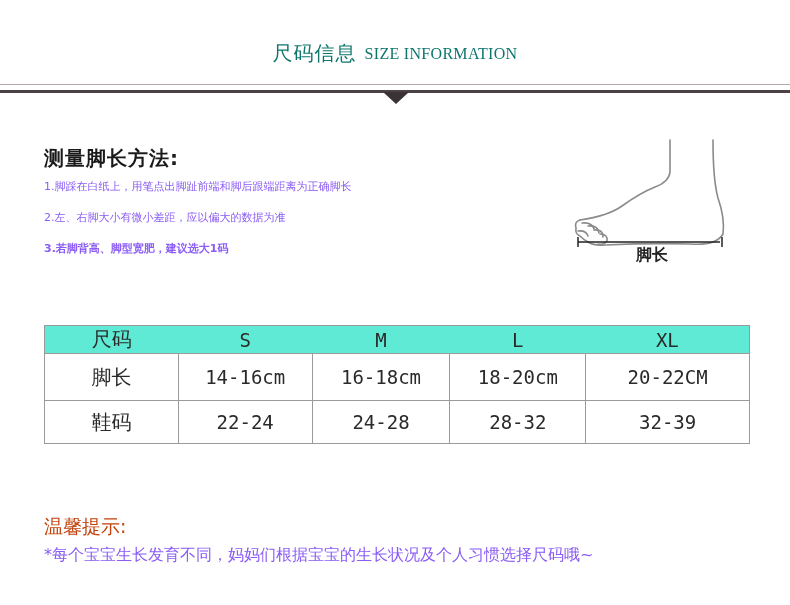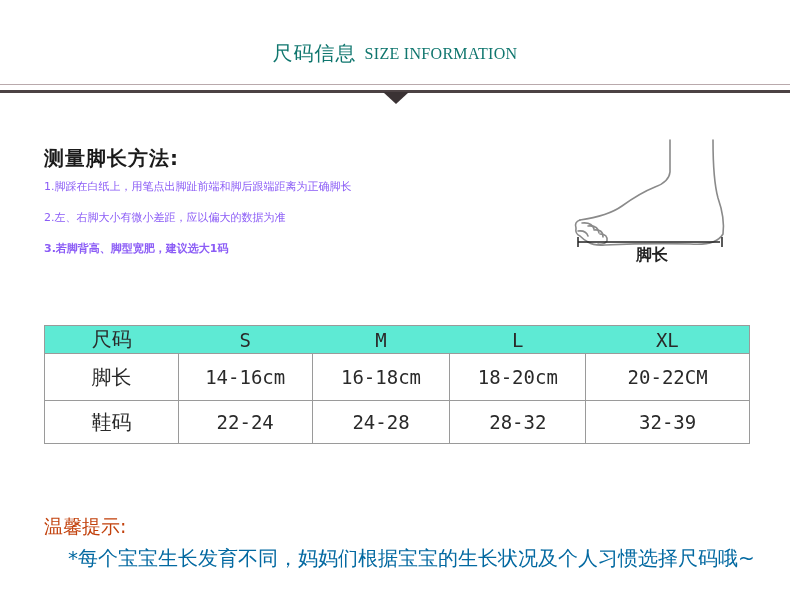--- a/index.html
+++ b/index.html
@@ -26,21 +26,21 @@
     .size-table { position: absolute; left: 44px; top: 325px; width: 706px; border-collapse: collapse; }
     .size-table td { border: 1px solid #9a9a9a; text-align: center; font-size: 19px; color: #2a2a2a; font-family: "DejaVu Sans Mono", monospace; }
     .size-table td.rowhead { font-family: "DejaVu Sans", sans-serif; font-size: 20px; }
     .size-table tr.header td { background: #5eead4; height: 22px; border-left: none; border-right: none; }
     .size-table tr.header td:first-child { border-left: 1px solid #9a9a9a; }
     .size-table tr.header td:last-child { border-right: 1px solid #9a9a9a; }
     .size-table tr.row td { height: 43px; }
     .size-table tr.row.tall td { height: 47px; }
 
     .tip-title { position: absolute; left: 44px; top: 514px; font-size: 19px; color: #c2410c; }
-    .tip-text { position: absolute; left: 44px; top: 545px; font-size: 20px; color: #0369a1; white-space: nowrap; margin-left: 24px; }
+    .tip-text { position: absolute; left: 44px; top: 545px; font-size: 16px; color: #8b5cf6; white-space: nowrap; }
   </style>
 </head>
 <body>
 
 <div class="title-wrap">
   <span class="title-cn">尺码信息</span><span class="title-en">SIZE INFORMATION</span>
 </div>
 <div class="rule-thin"></div>
 <div class="rule-thick"></div>
 <div class="rule-arrow"></div>

